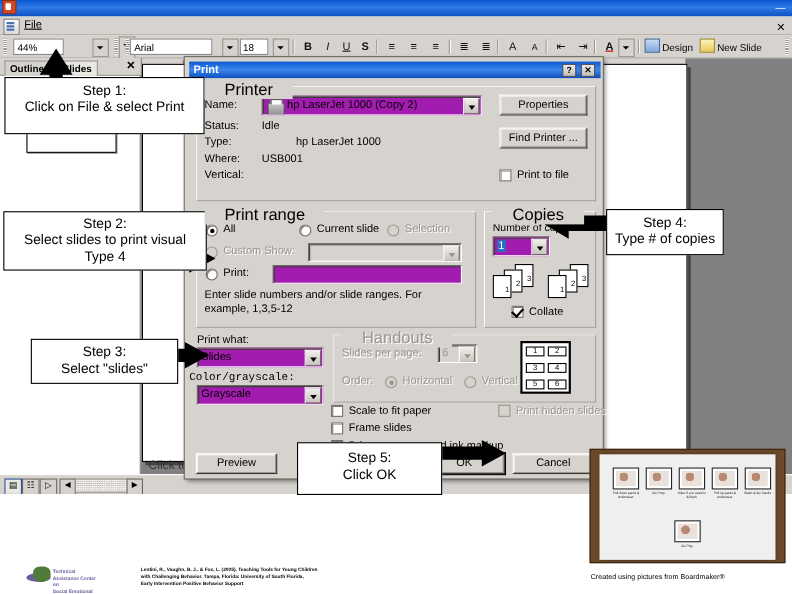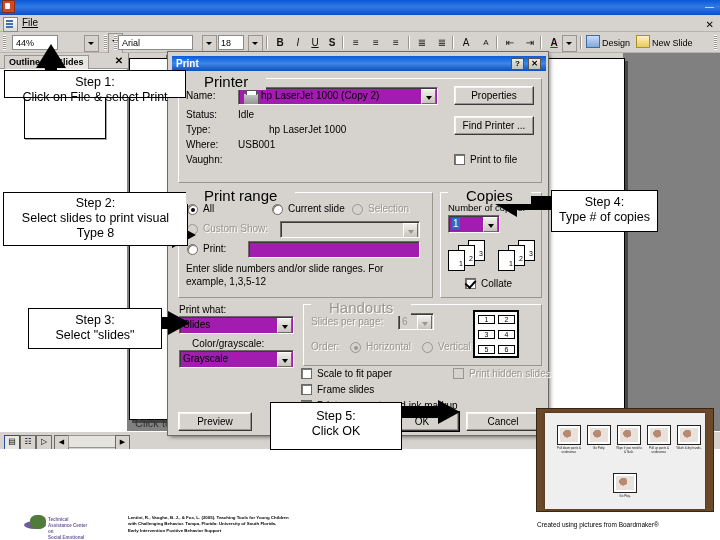--- a/index.html
+++ b/index.html
@@ -426,21 +426,21 @@
       <span class="combo-arrow"></span>
     </div>
     <div class="btn" style="left:284px;top:32px;width:80px;height:19px;line-height:18px;">Properties</div>
 
     <div class="lab" style="left:16px;top:55px;">Status:</div>
     <div class="lab" style="left:68px;top:55px;">Idle</div>
     <div class="lab" style="left:16px;top:70px;">Type:</div>
     <div class="lab" style="left:68px;top:70px;margin-left:31px;">hp LaserJet 1000</div>
     <div class="lab" style="left:16px;top:85px;">Where:</div>
     <div class="lab" style="left:68px;top:85px;">USB001</div>
-    <div class="lab" style="left:16px;top:100px;">Vaughn:</div>
+    <div class="lab" style="left:16px;top:100px;">Vertical:</div>
     <div class="lab" style="left:68px;top:100px;"></div>
 
     <div class="btn" style="left:284px;top:62px;width:80px;height:19px;line-height:18px;">Find Printer ...</div>
     <div class="chk" style="left:284px;top:100px;"></div>
     <div class="lab" style="left:300px;top:100px;">Print to file</div>
 
     <div class="grp" style="left:8px;top:138px;width:255px;height:106px;"></div>
     <div class="grp-label" style="left:16px;top:133px;">Print range</div>
 
     <div class="radio on" style="left:17px;top:150px;"></div>
@@ -481,21 +481,21 @@
     </div>
 
     <div class="chk on" style="left:295px;top:224px;"></div>
     <div class="lab" style="left:311px;top:224px;">Collate</div>
 
     <div class="lab" style="left:9px;top:250px;">Print what:</div>
     <div class="fld" style="left:9px;top:262px;width:115px;height:18px;">
       <span>Slides</span>
       <span class="combo-arrow"></span>
     </div>
-    <div class="lab" style="left:22px;top:284px;">Color/grayscale:</div>
+    <div class="lab" style="left:2px;top:284px;font-family:Liberation Mono, monospace;">Color/grayscale:</div>
     <div class="fld" style="left:9px;top:296px;width:115px;height:18px;">
       <span>Grayscale</span>
       <span class="combo-arrow"></span>
     </div>
 
     <div class="grp" style="left:133px;top:250px;width:239px;height:62px;"></div>
     <div class="grp-label dis" style="left:141px;top:245px;">Handouts</div>
     <div class="lab dis" style="left:141px;top:262px;">Slides per page:</div>
     <div class="fld dis" style="left:228px;top:259px;width:36px;height:17px;">
       <span>6</span>
@@ -570,29 +570,29 @@
   <svg class="arrow" style="left:128px;top:311px;width:62px;height:26px;" viewBox="0 0 62 26">
     <polygon points="0,6 40,6 40,0 62,12 40,24 40,18 0,18" fill="#000"></polygon>
   </svg>
   <svg class="arrow" style="left:495px;top:190px;width:66px;height:30px;" viewBox="0 0 66 30">
     <polygon points="66,6 22,6 22,0 0,14 22,27 22,20 66,20" fill="#000"></polygon>
   </svg>
   <svg class="arrow" style="left:398px;top:400px;width:62px;height:26px;" viewBox="0 0 62 26">
     <polygon points="0,6 40,6 40,0 62,12 40,24 40,18 0,18" fill="#000"></polygon>
   </svg>
 
-  <div class="callout" style="left:4px;top:70px;width:182px;height:28px;padding-top:4px;">
+  <div class="callout" style="left:4px;top:70px;width:182px;height:52px;padding-top:4px;">
     <div>Step 1:</div>
     <div>Click on File &amp;  select Print</div>
   </div>
 
   <div class="callout" style="left:3px;top:192px;width:185px;height:54px;padding-top:3px;">
     <div>Step 2:</div>
     <div>Select slides to print visual</div>
-    <div>Type 8</div>
+    <div>Type 4</div>
   </div>
 
   <div class="callout" style="left:28px;top:308px;width:134px;height:41px;padding-top:4px;">
     <div>Step 3:</div>
     <div>Select "slides"</div>
   </div>
 
   <div class="callout" style="left:551px;top:190px;width:107px;height:42px;padding-top:4px;">
     <div>Step 4:</div>
     <div>Type # of copies</div>

